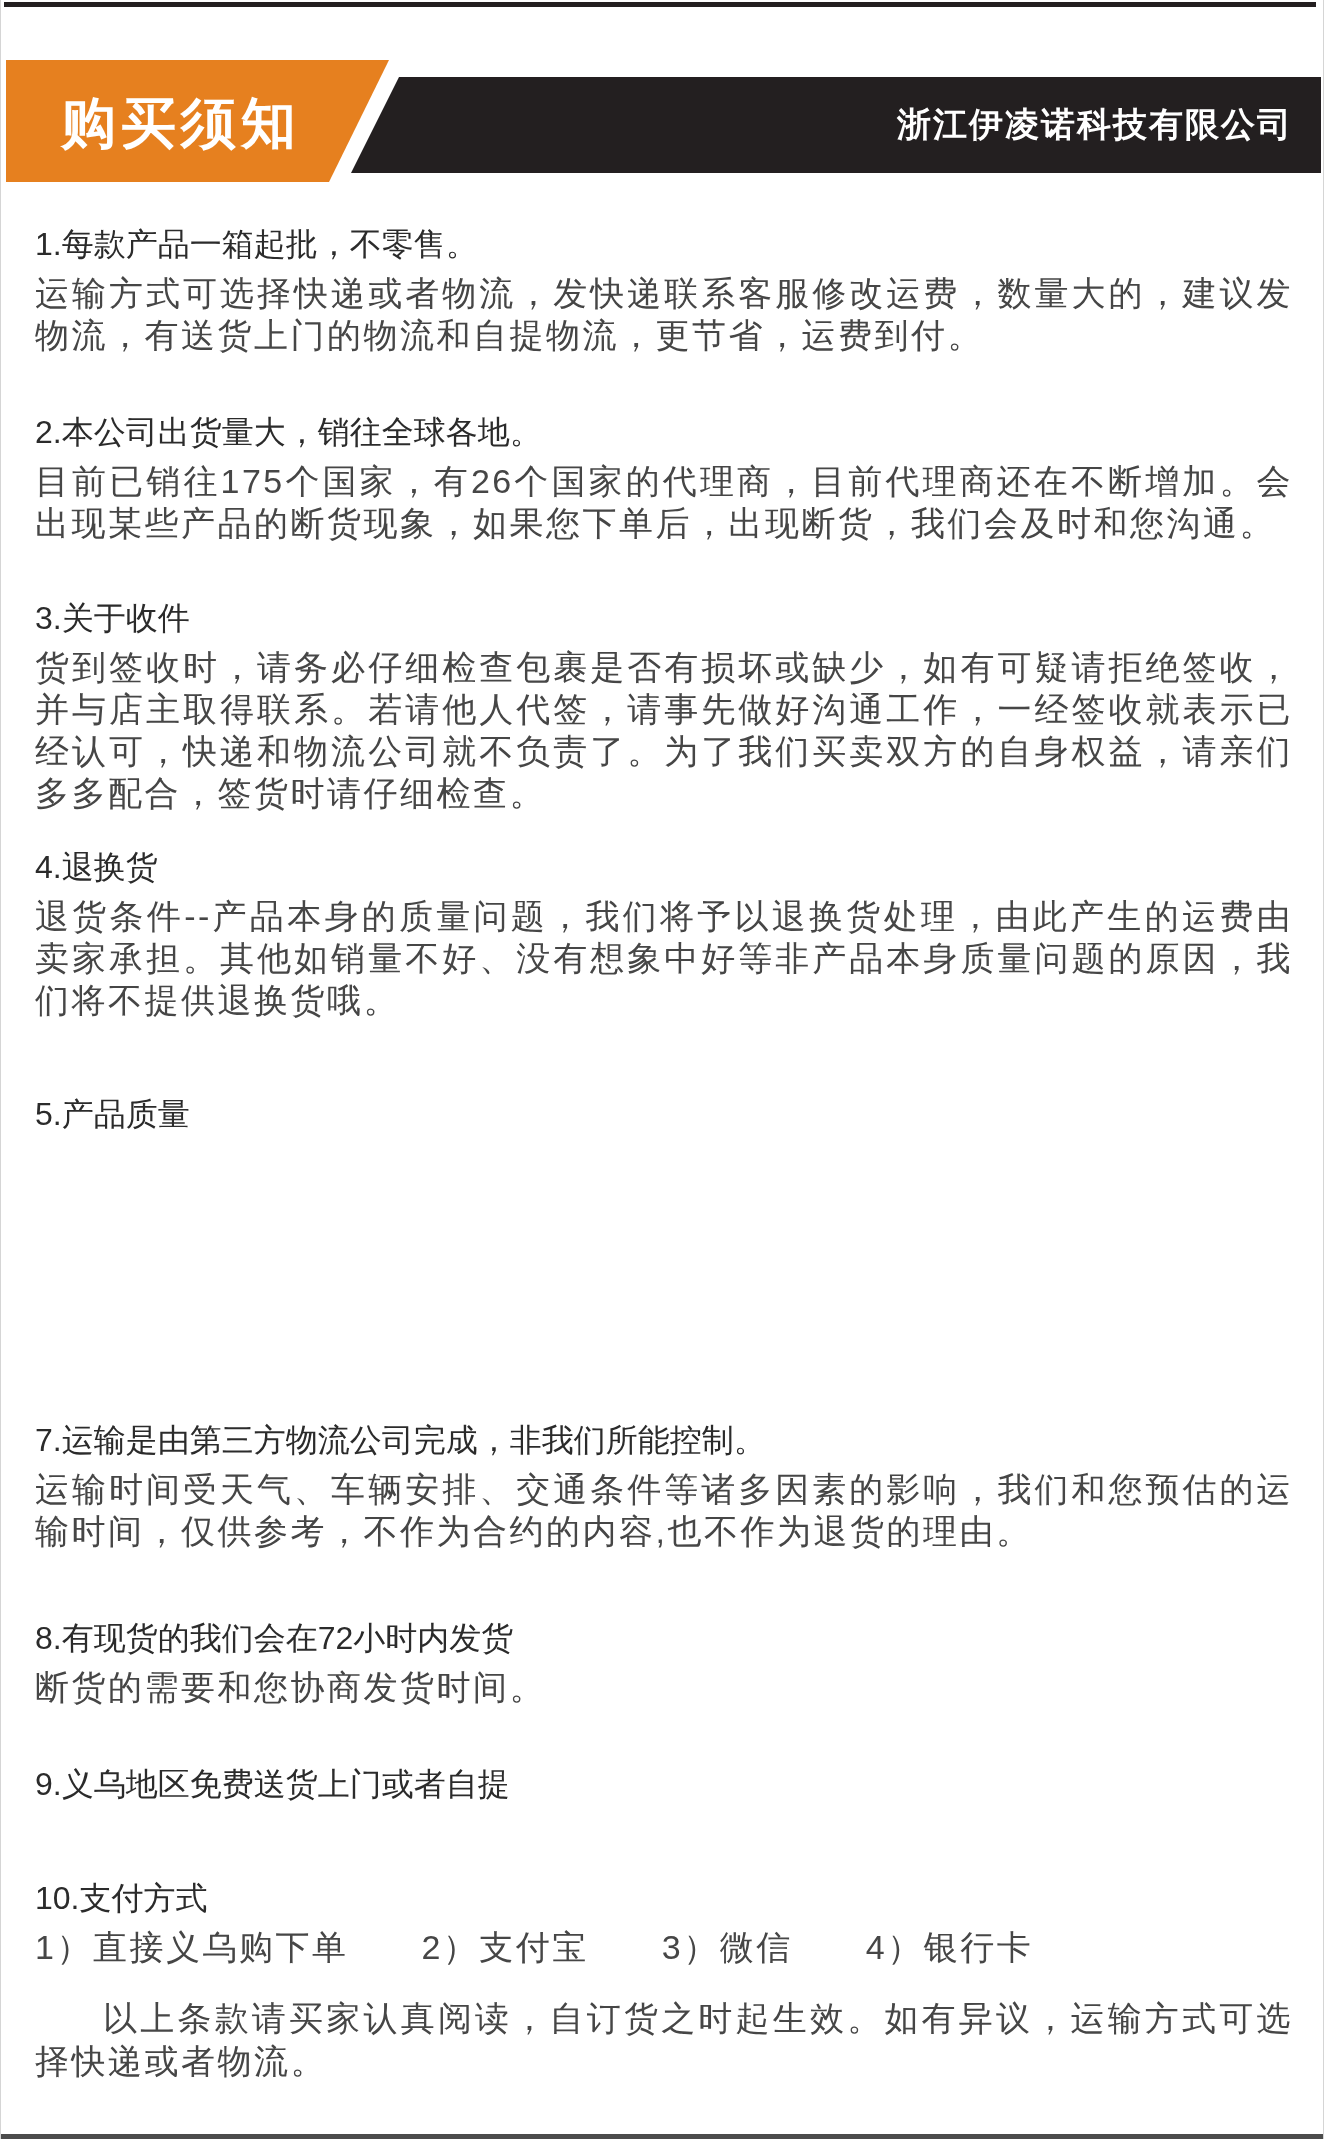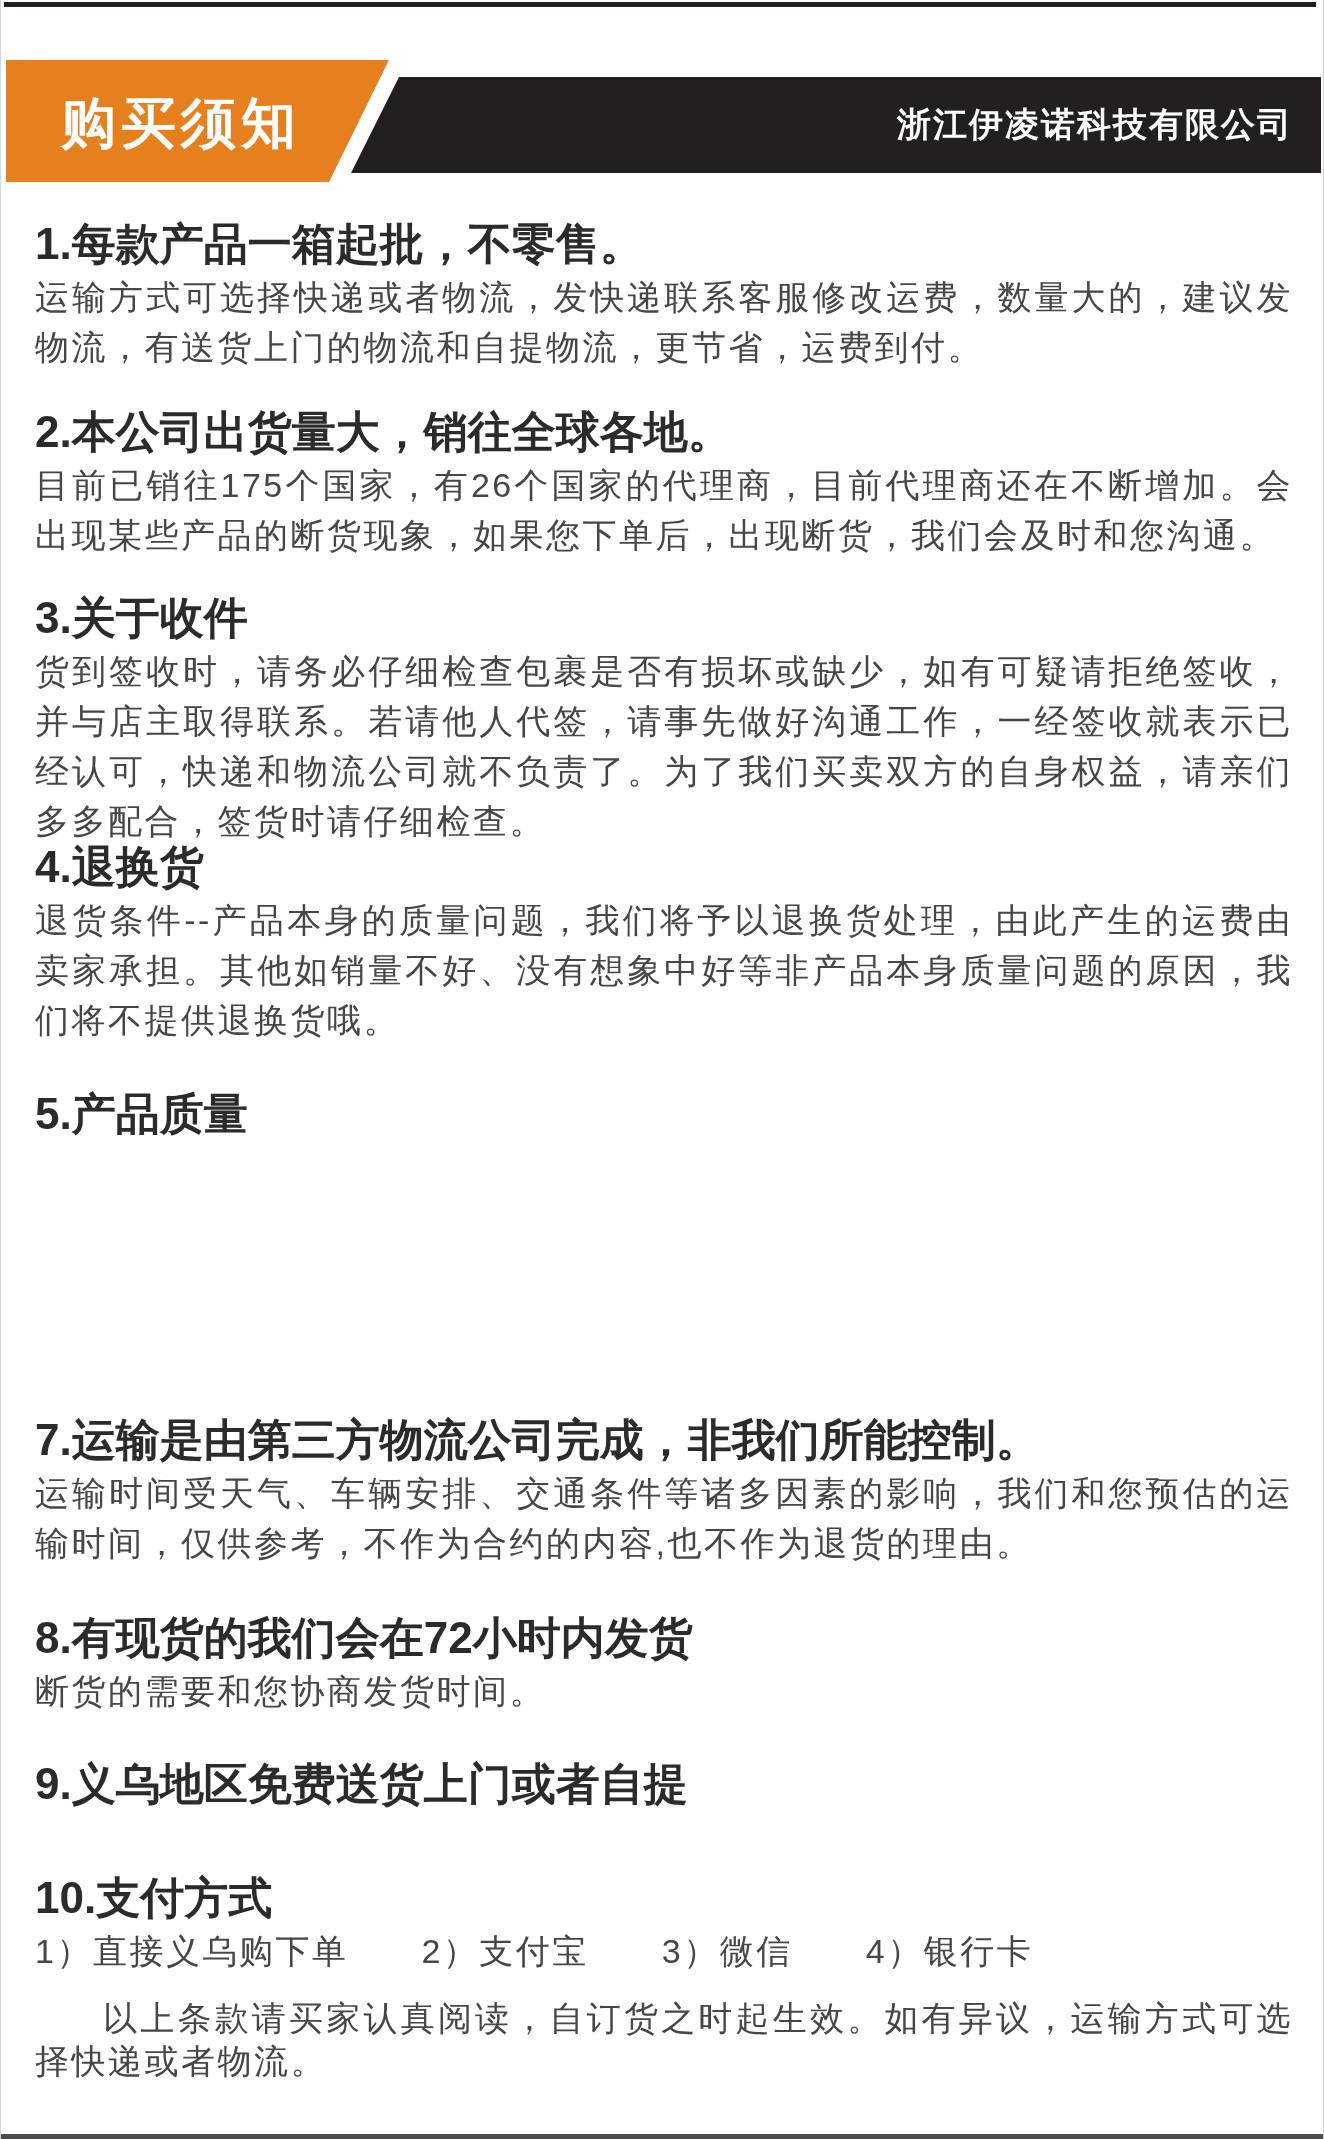--- a/index.html
+++ b/index.html
@@ -55,30 +55,30 @@
     letter-spacing: 2px;
     padding-right: 28px;
     white-space: nowrap;
   }
   .sec {
     position: absolute;
     left: 34px;
     width: 1258px;
   }
   .sec h2 {
-    font-size: 44px;
+    font-size: 32px;
     line-height: 44px;
-    font-weight: bold;
+    font-weight: normal;
     color: #2b2b2b;
     margin-bottom: 6px;
     white-space: nowrap;
   }
   .sec p {
     font-size: 34px;
-    line-height: 50px;
+    line-height: 42px;
     letter-spacing: 2.5px;
     color: #464646;
     text-align: justify;
     text-justify: inter-ideograph;
   }
   .closing {
     position: absolute;
     left: 34px; top: 1997px;
     width: 1258px;
     font-size: 34px;

